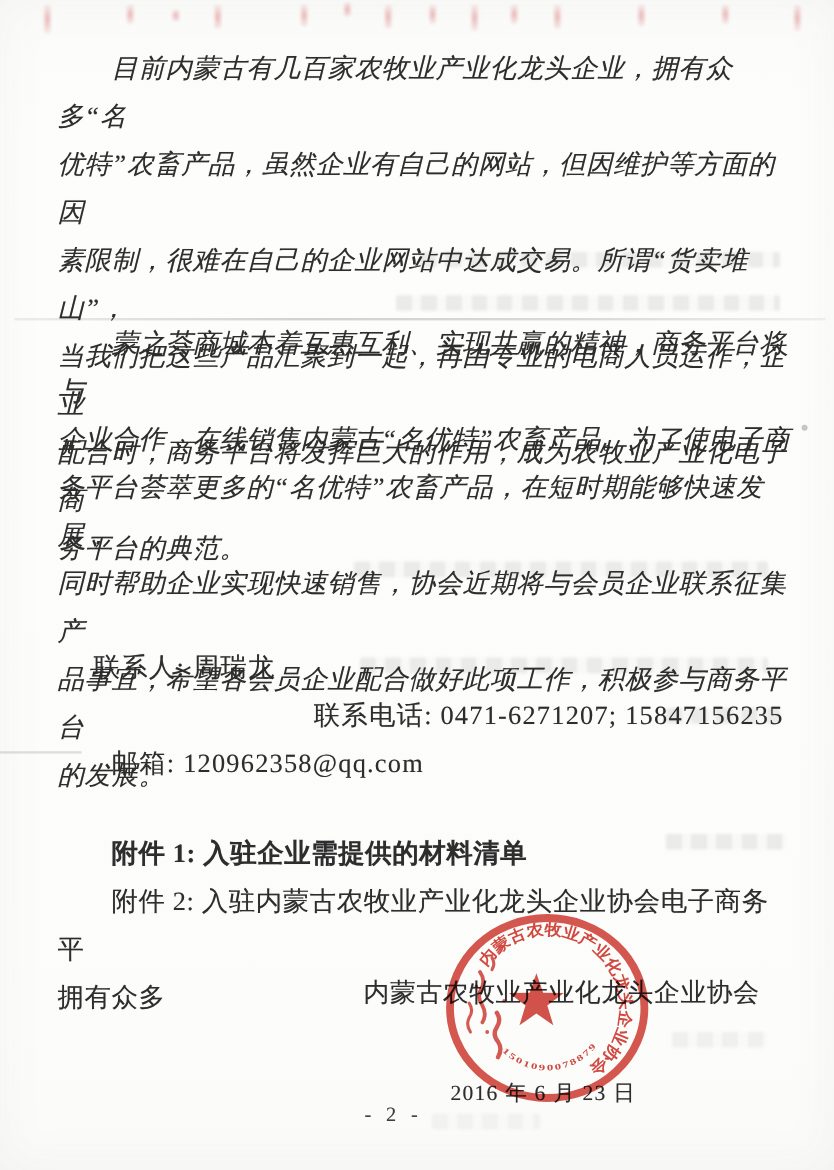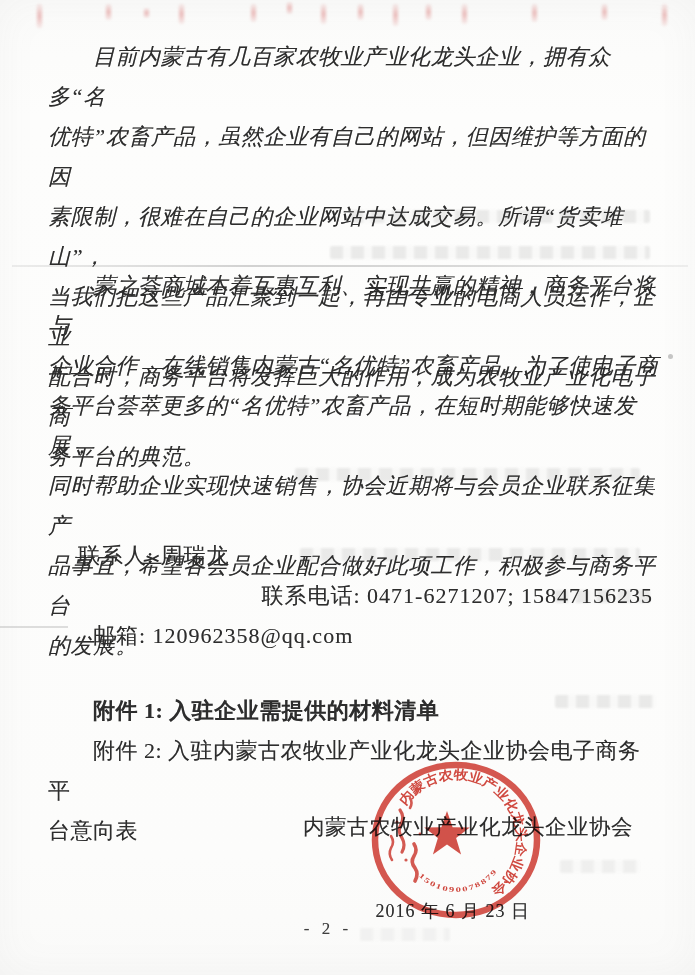--- a/index.html
+++ b/index.html
@@ -107,21 +107,21 @@
 同时帮助企业实现快速销售，协会近期将与会员企业联系征集产
 品事宜，希望各会员企业配合做好此项工作，积极参与商务平台
 的发展。</div>
 
 <div class="textblock contact" style="left:78px;top:536px;width:560px;">联系人: 周瑞龙</div>
 <div class="textblock contact" style="left:93px;top:576px;width:560px;text-align:right;">联系电话: 0471-6271207; 15847156235</div>
 <div class="textblock contact" style="left:93px;top:616px;width:560px;">邮箱: 120962358@qq.com</div>
 
 <div class="textblock" style="left:48px;top:691px;width:615px;font-weight:bold;">　　附件 1: 入驻企业需提供的材料清单</div>
 <div class="textblock" style="left:48px;top:731px;width:615px;">　　附件 2: 入驻内蒙古农牧业产业化龙头企业协会电子商务平
-台意向表</div>
+拥有众多</div>
 
 <div class="textline sig" style="top:812px;right:62px;font-size:21.5px;">内蒙古农牧业产业化龙头企业协会</div>
 <div class="textline sig" style="top:896px;right:165px;font-size:18px;letter-spacing:1px;">2016 年 6 月 23 日</div>
 
 <div class="pagenum">- 2 -</div>
 
 <svg class="seal" viewBox="0 0 185 178">
   <defs>
     <path id="ringTextPath" d="M 40.3 53.7 A 61 61 0 1 1 125.2 137.2" fill="none"></path>
     <path id="codePath" d="M 49.4 115.8 A 52 52 0 0 0 134.6 115.8" fill="none"></path>

